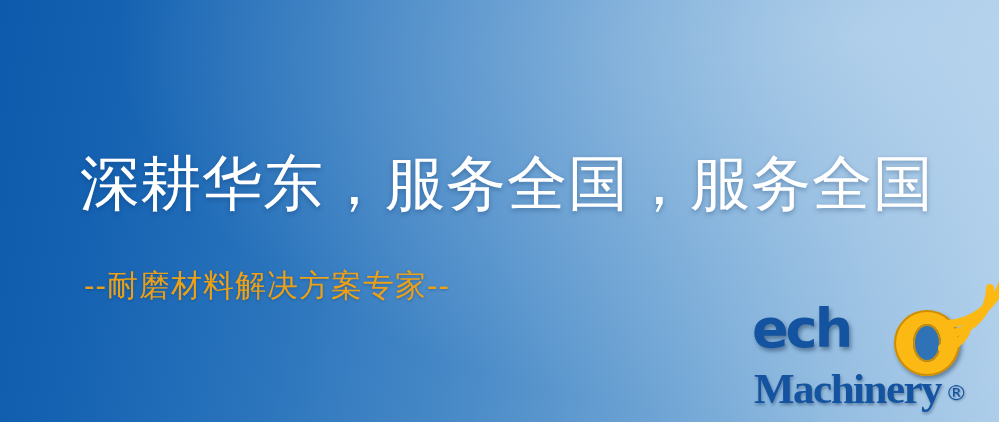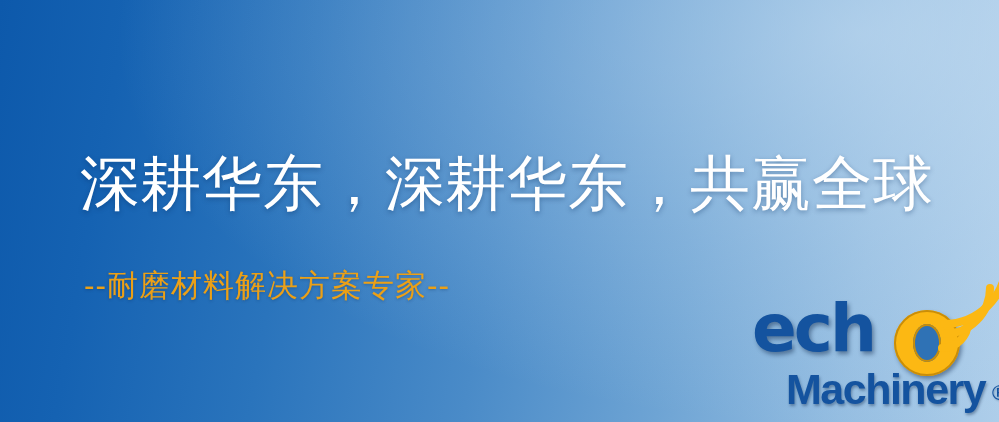--- a/index.html
+++ b/index.html
@@ -78,21 +78,21 @@
     width: 251px;
     height: 82px;
   }
 
   #logo-ech {
     position: absolute;
     left: 4px;
     top: -4px;
     font-family: "DejaVu Sans", "Liberation Sans", sans-serif;
     font-weight: bold;
-    font-size: 66px;
+    font-size: 54px;
     line-height: 82px;
     letter-spacing: -3px;
     color: #14539f;
     text-shadow: 2px 3px 4px rgba(10,35,70,0.45);
   }
 
   
   #logo-o {
     position: absolute;
     left: 146px;
@@ -127,45 +127,44 @@
   #logo-waves svg { display: block; overflow: visible; }
 
   #logo-machinery-row {
     position: absolute;
     left: 6px;
     top: 74px;
     display: flex;
     align-items: flex-end;
   }
   #logo-machinery {
-    font-family: Liberation Sans, sans-serif;
+    font-family: Liberation Serif, serif;
     font-weight: bold;
     font-size: 43px;
     line-height: 46px;
     letter-spacing: -1.5px;
     color: #14539f;
     text-shadow: 1px 2px 3px rgba(10,35,70,0.40);
-    margin-left: 32px;
   }
   #logo-reg {
     font-family: "DejaVu Sans", "Liberation Sans", sans-serif;
     font-size: 22px;
     line-height: 22px;
     color: #14539f;
     margin-left: 4px;
     margin-bottom: 8px;
     text-shadow: 1px 1px 2px rgba(10,35,70,0.35);
   }
 </style>
 </head>
 <body>
 
 <div id="banner">
 
-  <div class="layer" id="headline">深耕华东，深耕华东，共赢全球</div>
+  <div class="layer" id="headline">深耕华东，服务全国，服务全国</div>
 
   <div class="layer" id="subtitle">--耐磨材料解决方案专家--</div>
 
   <div class="layer" id="logo">
 
     <div id="logo-wordmark">
 
       <span id="logo-ech">ech</span>
 
       <span id="logo-o"></span>

